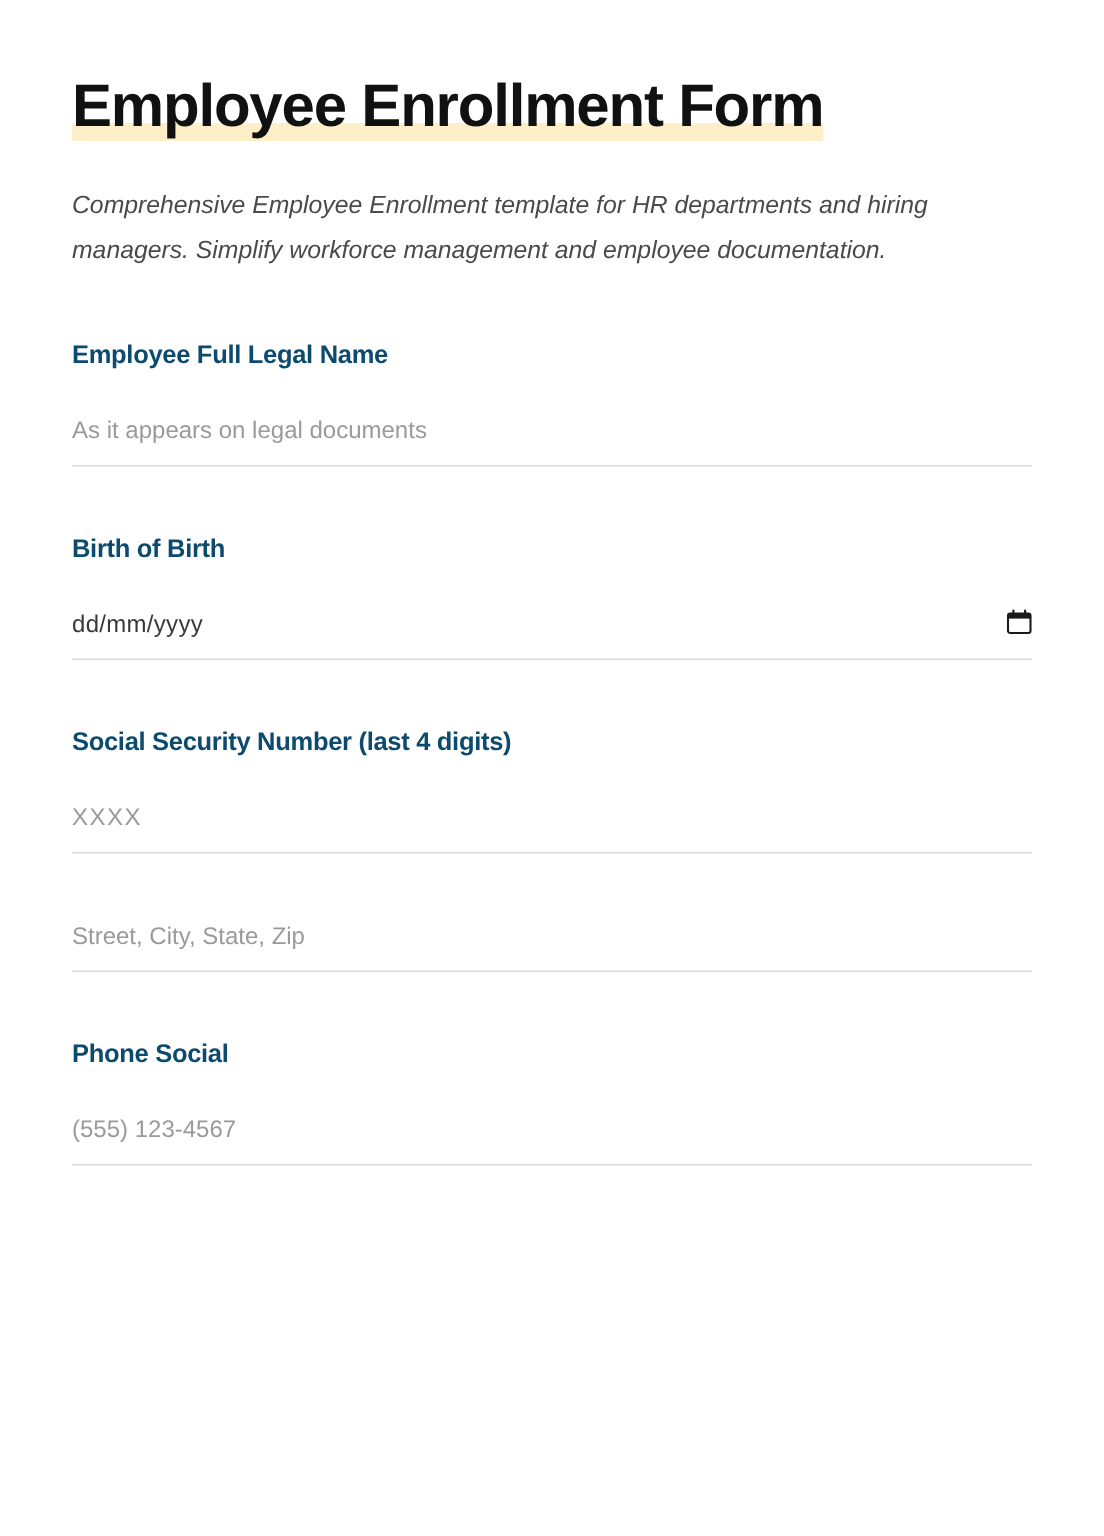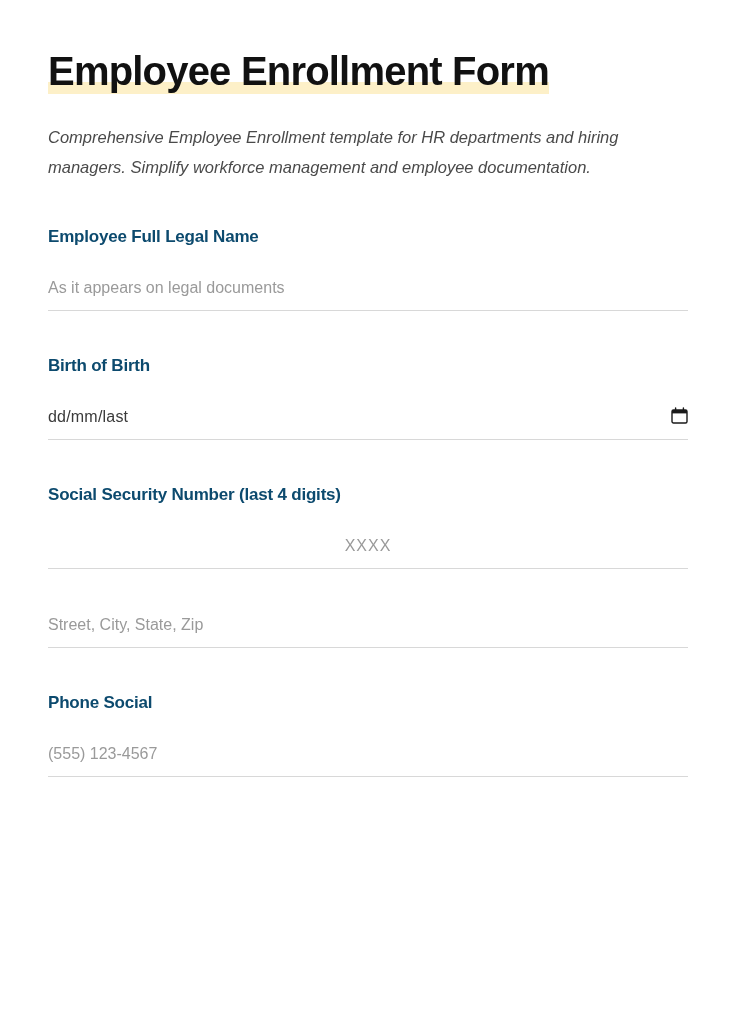--- a/index.html
+++ b/index.html
@@ -92,21 +92,20 @@
   }
   .cal-icon {
     flex: 0 0 auto;
     margin-left: 12px;
     color: #222222;
     display: block;
   }
   .ssn-placeholder {
     color: #404040;
     letter-spacing: 1px;
-    text-align: center;
   }
 </style>
 </head>
 <body>
 
 <div class="page">
 
   <div class="title-wrap">
     <span class="title-highlight"></span>
     <h1 class="title">Employee Enrollment Form</h1>
@@ -117,21 +116,21 @@
   <div class="field">
     <div class="field-label">Employee Full Legal Name</div>
     <div class="field-input-row">
       <input class="field-input" type="text" placeholder="As it appears on legal documents" style="">
     </div>
   </div>
 
   <div class="field">
     <div class="field-label">Birth of Birth</div>
     <div class="field-input-row">
-      <span class="date-text">dd/mm/last</span>
+      <span class="date-text">dd/mm/yyyy</span>
       <span class="cal-icon">
         <svg width="17" height="17" viewBox="0 0 17 17" fill="none" xmlns="http://www.w3.org/2000/svg">
           <rect x="1" y="3" width="15" height="13" rx="1.5" stroke="#1a1a1a" stroke-width="1.4" fill="#ffffff"></rect>
           <rect x="1" y="3" width="15" height="3.4" fill="#1a1a1a"></rect>
           <line x1="4.6" y1="1" x2="4.6" y2="4" stroke="#1a1a1a" stroke-width="1.4" stroke-linecap="round"></line>
           <line x1="12.4" y1="1" x2="12.4" y2="4" stroke="#1a1a1a" stroke-width="1.4" stroke-linecap="round"></line>
         </svg>
       </span>
     </div>
   </div>

